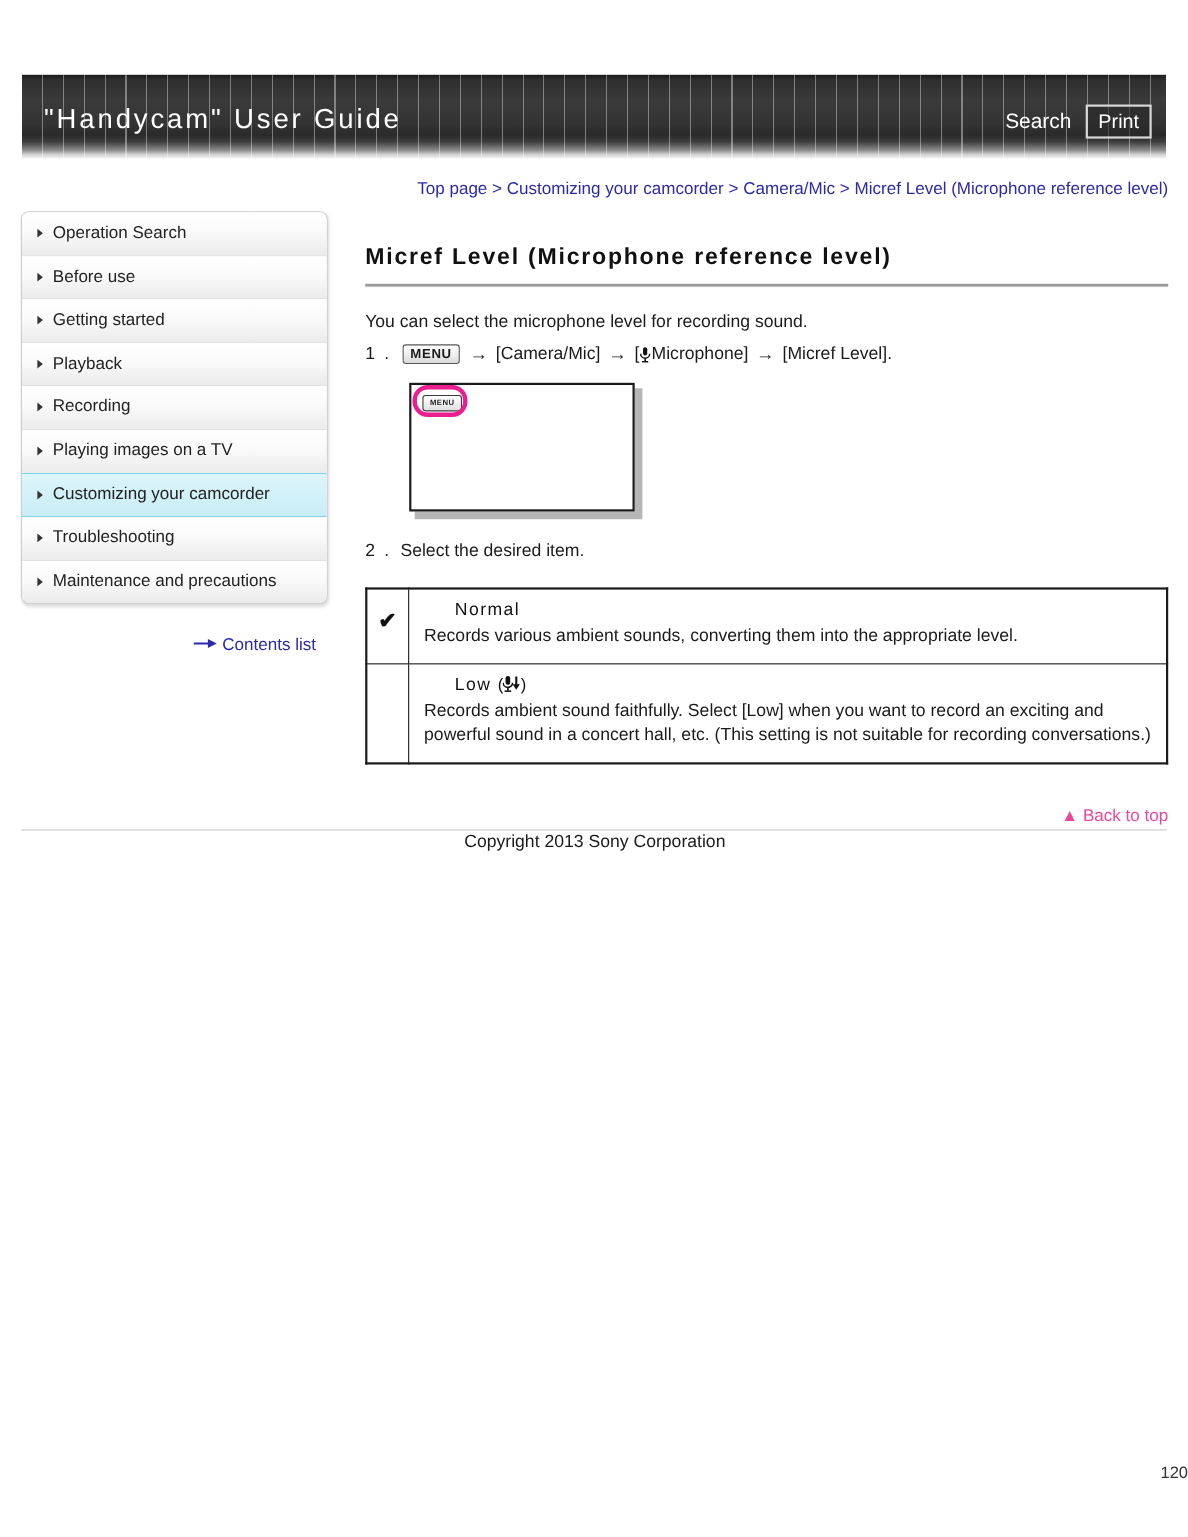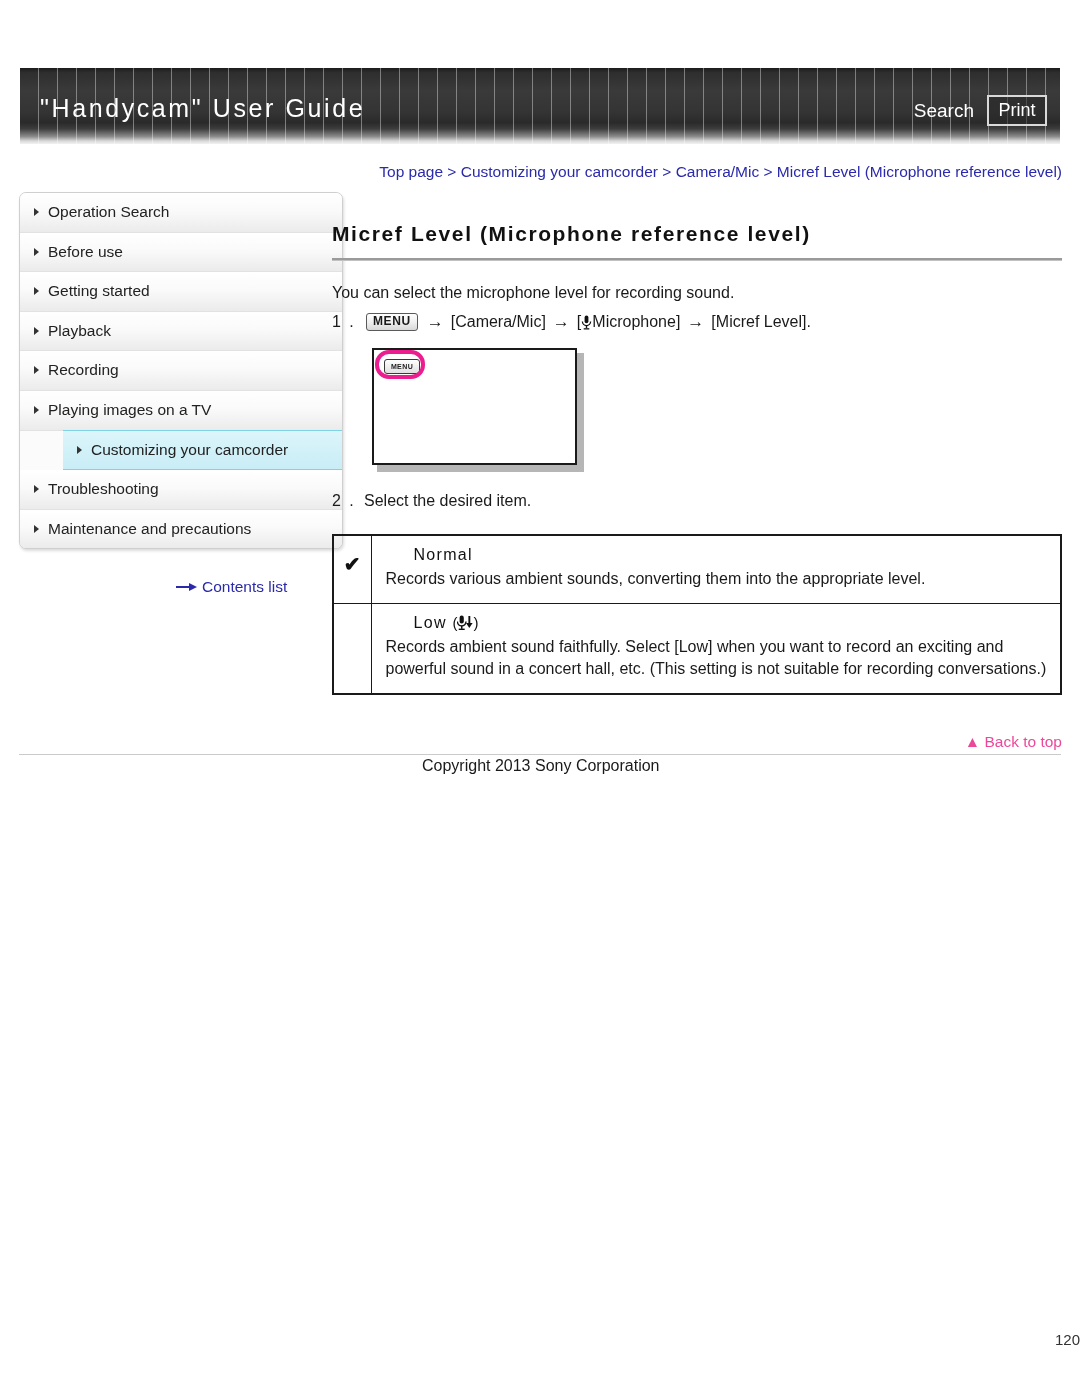--- a/index.html
+++ b/index.html
@@ -90,21 +90,21 @@
     font-size: 15.5px;
     color: #2a2aaa;
     white-space: nowrap;
   }
 
   
   #sidebar {
     position: absolute;
     left: 19px;
     top: 192px;
-    width: 324px;
+    width: 279px;
     border: 1px solid #cfcfcf;
     border-radius: 7px;
     background: #fbfbfb;
     box-shadow: 1px 2px 3px rgba(0,0,0,0.14);
     overflow: hidden;
   }
   .nav-item {
     position: relative;
     padding: 9px 10px 9px 28px;
     font-size: 15.5px;
@@ -121,21 +121,20 @@
     width: 0; height: 0;
     border-left: 5px solid #333;
     border-top: 4px solid transparent;
     border-bottom: 4px solid transparent;
   }
   .nav-item.active {
     background: linear-gradient(to bottom, #ddf6fb 0%, #d2f1f8 50%, #c9edf6 100%);
     border-top: 1px solid #7fd3e6;
     border-bottom: 1px solid #7fd3e6;
     margin-top: -1px;
-    margin-left: 43px;
   }
 
   #contents-list {
     position: absolute;
     left: 176px;
     top: 578px;
     font-size: 15.5px;
     color: #2a2aaa;
     white-space: nowrap;
   }

